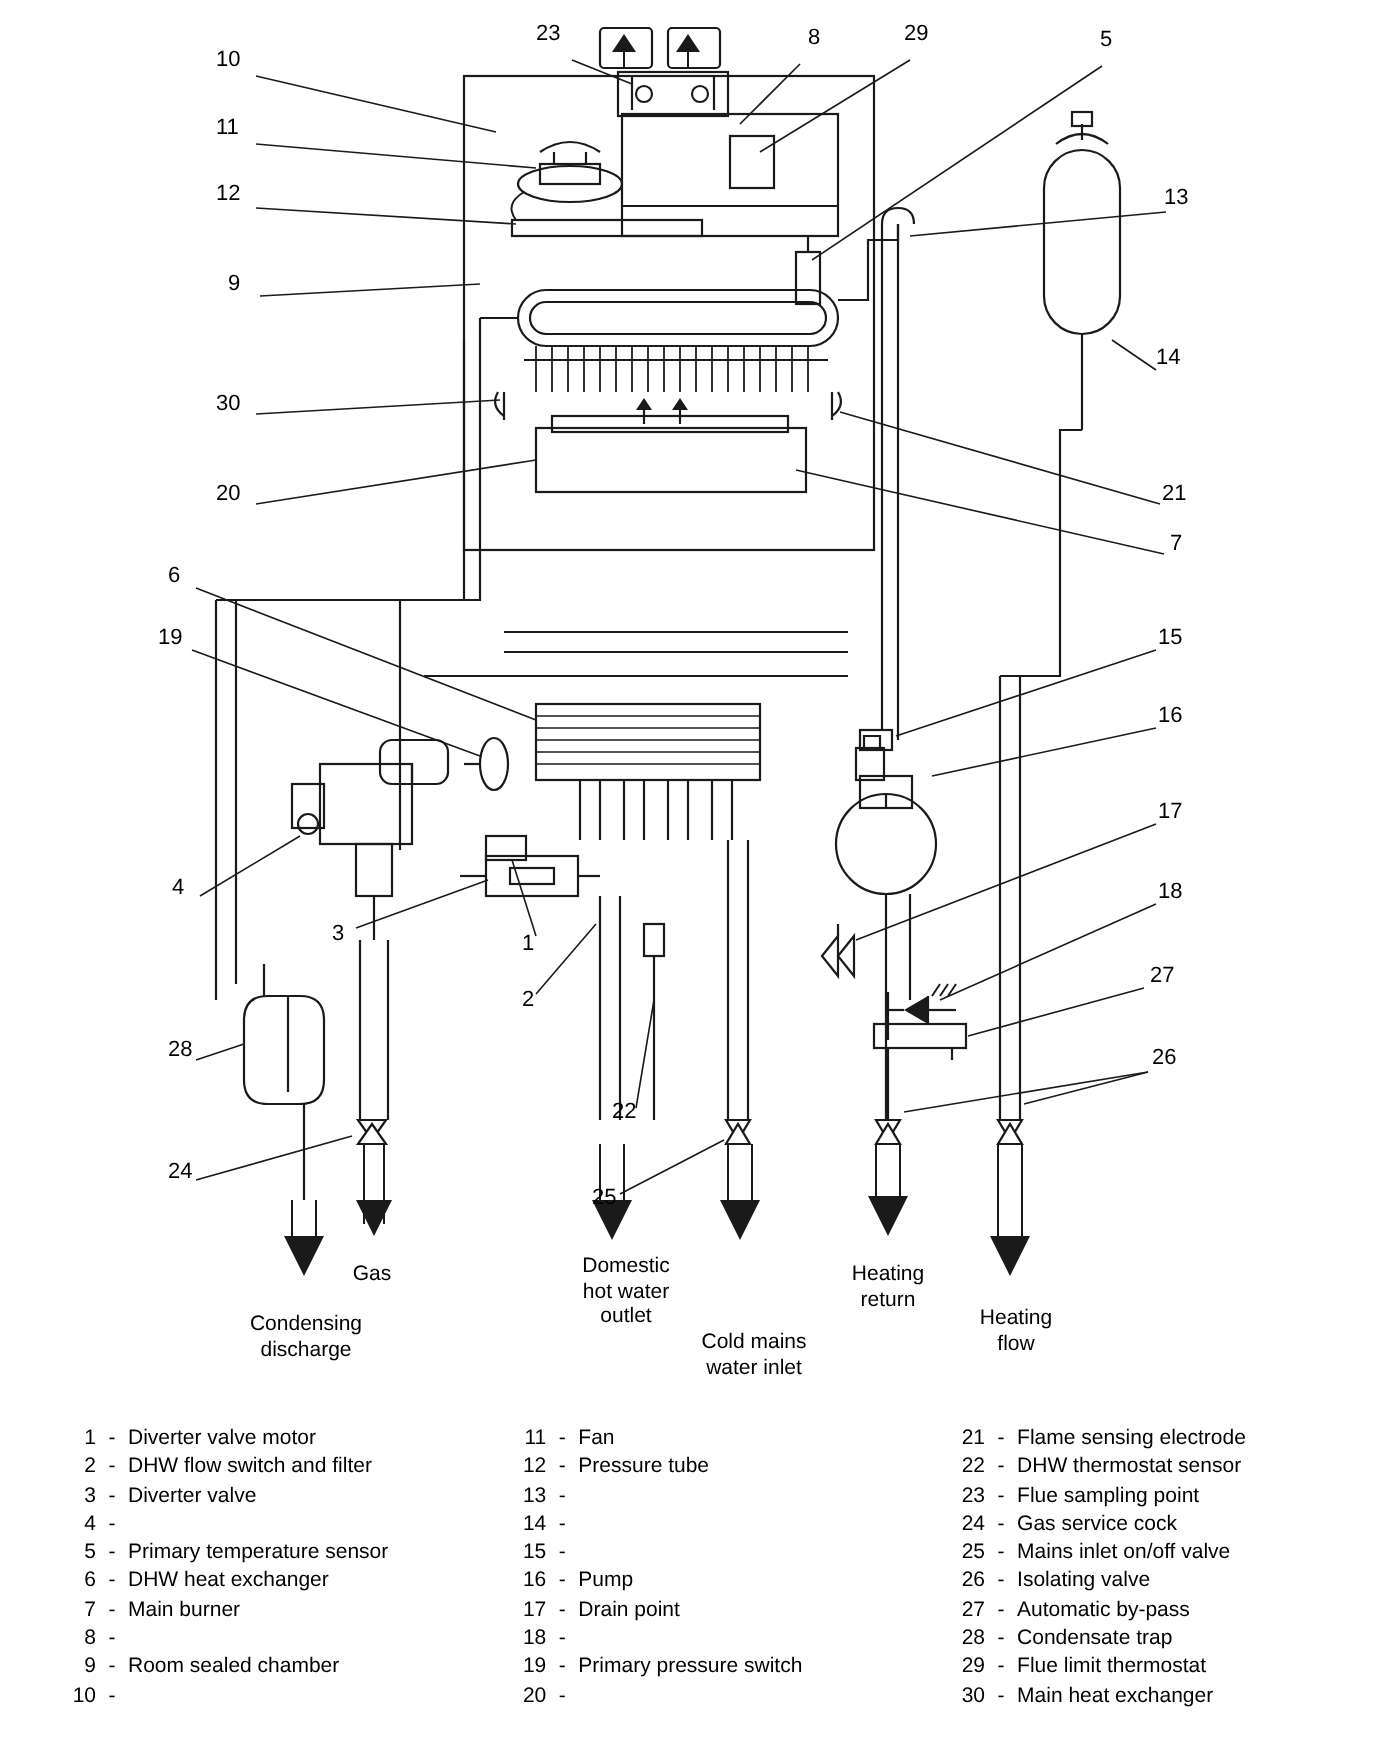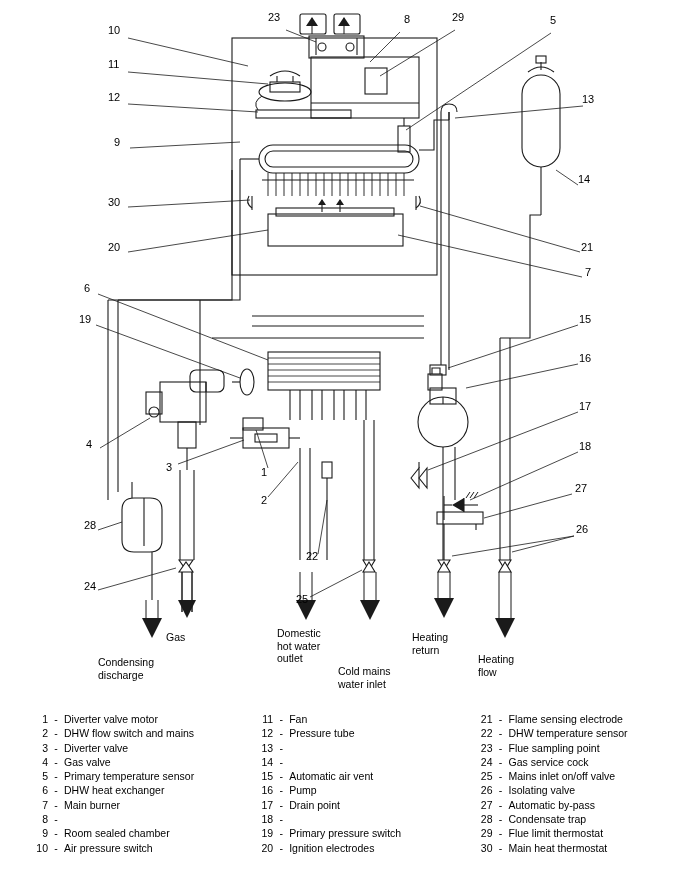--- a/index.html
+++ b/index.html
@@ -65,21 +65,21 @@
     width: 16px;
     text-align: center;
     flex: 0 0 16px;
   }
   .legend-label {
     flex: 1 1 auto;
   }
   .cap {
     font-size: 10.5px;
     line-height: 12.5px;
-    text-align: left;
+    text-align: center;
     font-family: "Liberation Sans", sans-serif;
   }
   .callout {
     font-size: 11px;
     font-family: "Liberation Sans", sans-serif;
   }
 </style>
 </head>
 <body>
 
@@ -434,31 +434,30 @@
   <div class="legend-cols">
     <div class="legend-col c1">
       <div class="legend-row">
           <span class="legend-num">1</span>
           <span class="legend-dash">-</span>
           <span class="legend-label">Diverter valve motor</span>
         </div>
       <div class="legend-row">
           <span class="legend-num">2</span>
           <span class="legend-dash">-</span>
-          <span class="legend-label">DHW flow switch and mains</span>
+          <span class="legend-label">DHW flow switch and filter</span>
         </div>
       <div class="legend-row">
           <span class="legend-num">3</span>
           <span class="legend-dash">-</span>
           <span class="legend-label">Diverter valve</span>
         </div>
       <div class="legend-row">
           <span class="legend-num">4</span>
           <span class="legend-dash">-</span>
-          <span class="legend-label">Gas valve</span>
         </div>
       <div class="legend-row">
           <span class="legend-num">5</span>
           <span class="legend-dash">-</span>
           <span class="legend-label">Primary temperature sensor</span>
         </div>
       <div class="legend-row">
           <span class="legend-num">6</span>
           <span class="legend-dash">-</span>
           <span class="legend-label">DHW heat exchanger</span>
@@ -473,21 +472,20 @@
           <span class="legend-dash">-</span>
         </div>
       <div class="legend-row">
           <span class="legend-num">9</span>
           <span class="legend-dash">-</span>
           <span class="legend-label">Room sealed chamber</span>
         </div>
       <div class="legend-row">
           <span class="legend-num">10</span>
           <span class="legend-dash">-</span>
-          <span class="legend-label">Air pressure switch</span>
         </div>
     </div>
 
     <div class="legend-col c2">
       <div class="legend-row">
           <span class="legend-num">11</span>
           <span class="legend-dash">-</span>
           <span class="legend-label">Fan</span>
         </div>
       <div class="legend-row">
@@ -499,21 +497,20 @@
           <span class="legend-num">13</span>
           <span class="legend-dash">-</span>
         </div>
       <div class="legend-row">
           <span class="legend-num">14</span>
           <span class="legend-dash">-</span>
         </div>
       <div class="legend-row">
           <span class="legend-num">15</span>
           <span class="legend-dash">-</span>
-          <span class="legend-label">Automatic air vent</span>
         </div>
       <div class="legend-row">
           <span class="legend-num">16</span>
           <span class="legend-dash">-</span>
           <span class="legend-label">Pump</span>
         </div>
       <div class="legend-row">
           <span class="legend-num">17</span>
           <span class="legend-dash">-</span>
           <span class="legend-label">Drain point</span>
@@ -523,34 +520,33 @@
           <span class="legend-dash">-</span>
         </div>
       <div class="legend-row">
           <span class="legend-num">19</span>
           <span class="legend-dash">-</span>
           <span class="legend-label">Primary pressure switch</span>
         </div>
       <div class="legend-row">
           <span class="legend-num">20</span>
           <span class="legend-dash">-</span>
-          <span class="legend-label">Ignition electrodes</span>
         </div>
     </div>
 
     <div class="legend-col c3">
       <div class="legend-row">
           <span class="legend-num">21</span>
           <span class="legend-dash">-</span>
           <span class="legend-label">Flame sensing electrode</span>
         </div>
       <div class="legend-row">
           <span class="legend-num">22</span>
           <span class="legend-dash">-</span>
-          <span class="legend-label">DHW temperature sensor</span>
+          <span class="legend-label">DHW thermostat sensor</span>
         </div>
       <div class="legend-row">
           <span class="legend-num">23</span>
           <span class="legend-dash">-</span>
           <span class="legend-label">Flue sampling point</span>
         </div>
       <div class="legend-row">
           <span class="legend-num">24</span>
           <span class="legend-dash">-</span>
           <span class="legend-label">Gas service cock</span>
@@ -576,17 +572,17 @@
           <span class="legend-label">Condensate trap</span>
         </div>
       <div class="legend-row">
           <span class="legend-num">29</span>
           <span class="legend-dash">-</span>
           <span class="legend-label">Flue limit thermostat</span>
         </div>
       <div class="legend-row">
           <span class="legend-num">30</span>
           <span class="legend-dash">-</span>
-          <span class="legend-label">Main heat thermostat</span>
+          <span class="legend-label">Main heat exchanger</span>
         </div>
     </div>
   </div>
 </div>
 
 </body></html>

